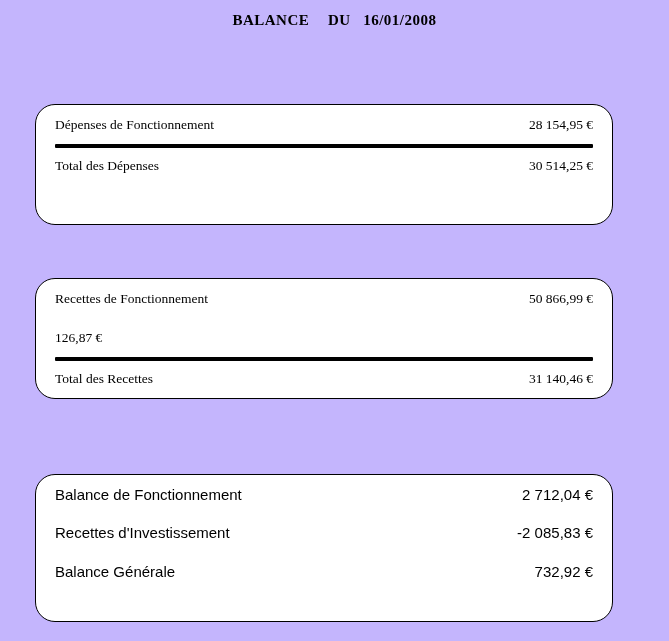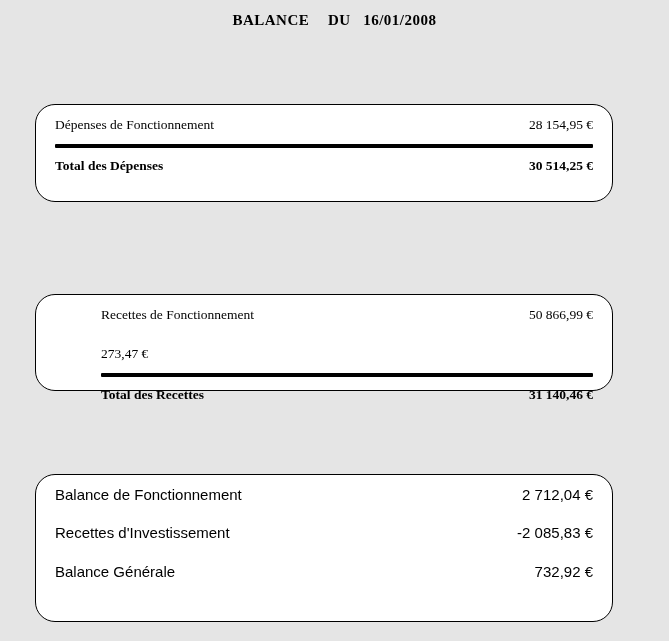--- a/index.html
+++ b/index.html
@@ -4,21 +4,21 @@
 <style>
   html, body {
     margin: 0;
     padding: 0;
     background: #ffffff;
   }
   .page {
     position: relative;
     width: 669px;
     height: 641px;
-    background: #e5e5e5;
+    background: #c4b5fd;
     color: #000000;
     font-family: "Liberation Serif", serif;
     overflow: hidden;
   }
   .title {
     position: absolute;
     top: 12px;
     left: 0;
     width: 669px;
     margin: 0;
@@ -32,42 +32,42 @@
   }
   .box {
     position: absolute;
     left: 35px;
     width: 578px;
     box-sizing: border-box;
     border: 1.5px solid #000000;
     border-radius: 20px;
     background: #ffffff;
   }
-  .box-depenses { top: 104px; height: 98px; }
-  .box-recettes { top: 294px; height: 97px; padding-left: 46px; }
+  .box-depenses { top: 104px; height: 121px; }
+  .box-recettes { top: 278px; height: 121px; }
   .box-balance  { top: 474px; height: 148px; }
   .row {
     display: flex;
     justify-content: space-between;
     align-items: center;
     height: 39px;
     padding: 0 19px;
     font-size: 13.5px;
   }
   .row .label { text-align: left; white-space: pre; }
   .row .value { text-align: center; white-space: pre; }
   .rule {
     height: 3.5px;
     background: #000000;
     margin: 0 19px;
     border-radius: 1px;
   }
   .row.total {
     height: 36px;
-    font-weight: bold;
+    font-weight: normal;
     gap: 48px;
   }
   .box-balance .row {
     height: 38.5px;
     font-family: "Liberation Sans", sans-serif;
     font-size: 15px;
   }
 </style>
 </head>
 <body>
@@ -87,21 +87,21 @@
       <span class="value">30 514,25 €</span>
     </div>
   </section>
 
   <section class="box box-recettes">
     <div class="row">
       <span class="label">Recettes de Fonctionnement</span>
       <span class="value">50 866,99 €</span>
     </div>
     <div class="row">
-      <span class="value">273,47 €</span>
+      <span class="value">126,87 €</span>
     </div>
     <div class="rule"></div>
     <div class="row total">
       <span class="label">Total des Recettes</span>
       <span class="value">31 140,46 €</span>
     </div>
   </section>
 
   <section class="box box-balance">
     <div class="row">

